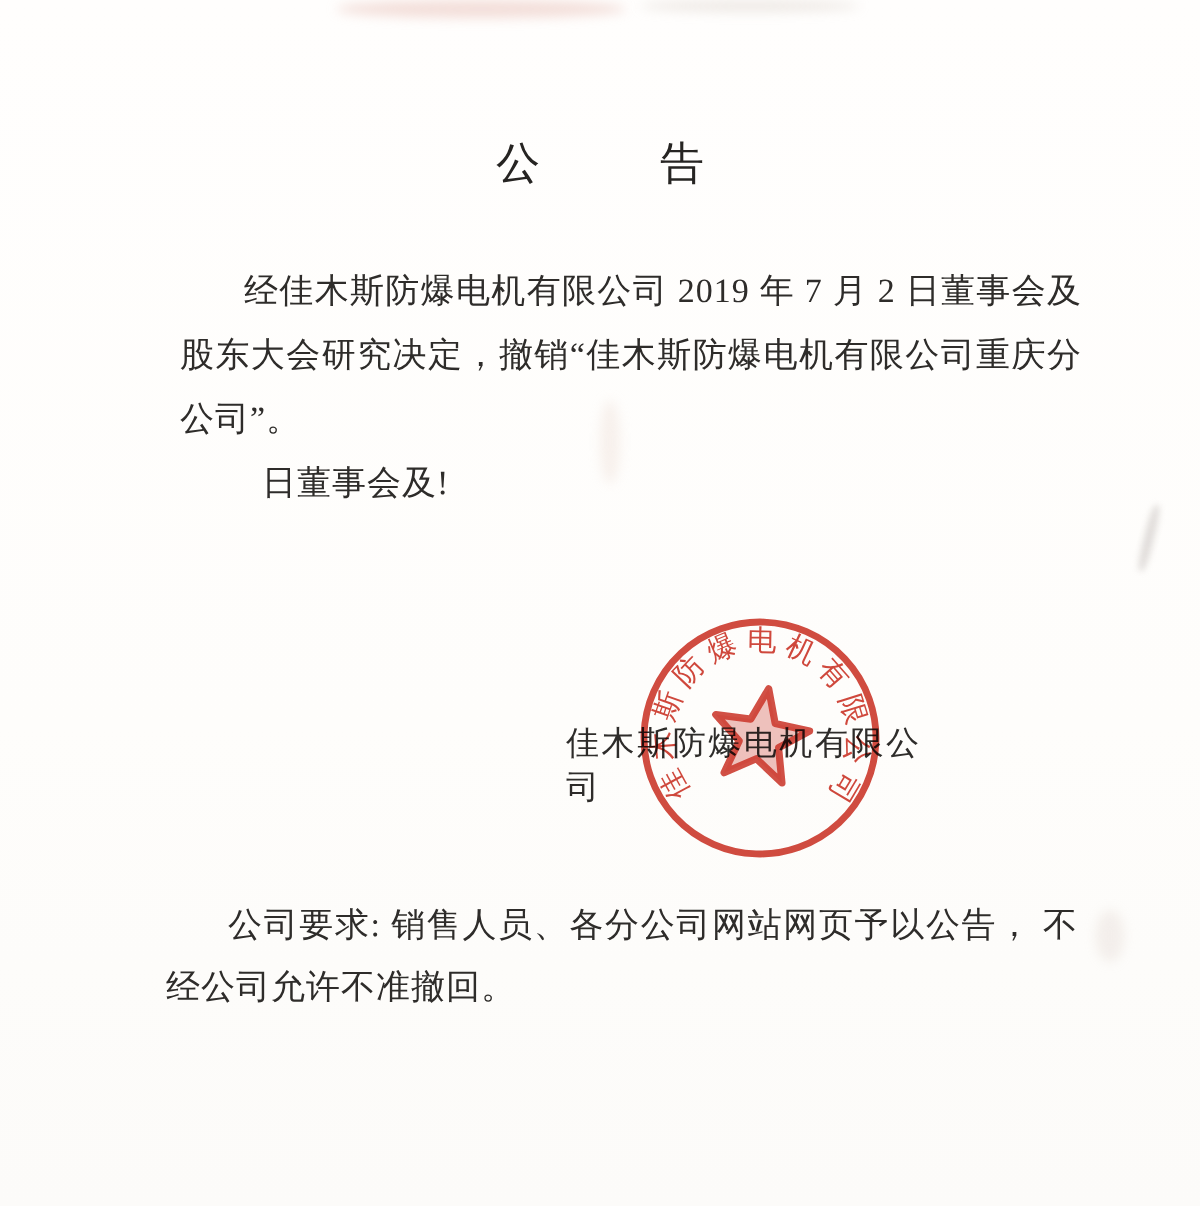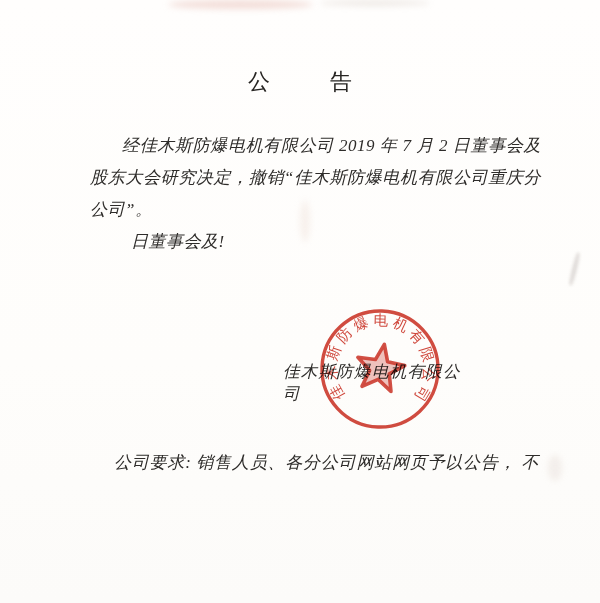--- a/index.html
+++ b/index.html
@@ -12,21 +12,20 @@
     color:#2e2c2a;
     overflow:hidden;
   }
   .tline{
     position:absolute;
     font-size:17px;
     line-height:22px;
     letter-spacing:0.5px;
     white-space:pre;
     color:#2e2c2a;
-    font-style:italic;
   }
   .just{
     white-space:normal;
     text-align:justify;
     text-align-last:justify;
   }
   .title{
     position:absolute;
     top:70px;left:0;width:100%;
     display:flex;justify-content:center;gap:60px;
@@ -93,20 +92,21 @@
 
   <div class="tline just" style="left:122px;top:135px;width:419px;">经佳木斯防爆电机有限公司 2019 年 7 月 2 日董事会及</div>
   <div class="tline just" style="left:90px;top:167px;width:451px;">股东大会研究决定，撤销“佳木斯防爆电机有限公司重庆分</div>
   <div class="tline" style="left:90px;top:199px;">公司”。</div>
 
   <div class="tline" style="left:131px;top:231px;">日董事会及!</div>
 
   <div class="tline just" style="left:283px;top:361px;width:177px;font-size:16.5px;">佳木斯防爆电机有限公司</div>
 
   <div class="tline just" style="left:114px;top:452px;width:425px;">公司要求: 销售人员、各分公司网站网页予以公告， 不</div>
+  <div class="tline" style="left:83px;top:483px;">经公司允许不准撤回。</div>
 
   <svg class="seal" viewBox="0 0 126 126">
 
     <circle cx="63" cy="63" r="58" fill="none" stroke="#c8281b" stroke-width="3.4" stroke-opacity="0.9"></circle>
 
     <path d="M63,38 L69.2,54.5 L86.8,55.3 L73,66.2 L77.7,83.2 L63,73.5 L48.3,83.2 L53,66.2 L39.2,55.3 L56.8,54.5 Z" fill="rgba(200,40,27,0.30)" stroke="#c8281b" stroke-width="3.6" stroke-linejoin="round" stroke-opacity="0.88" transform="rotate(8 63 63)"></path>
 
     <defs>
       <path id="sealArc" d="M 29.3 91.3 A 44 44 0 1 1 96.7 91.3" fill="none"></path>
     </defs>

